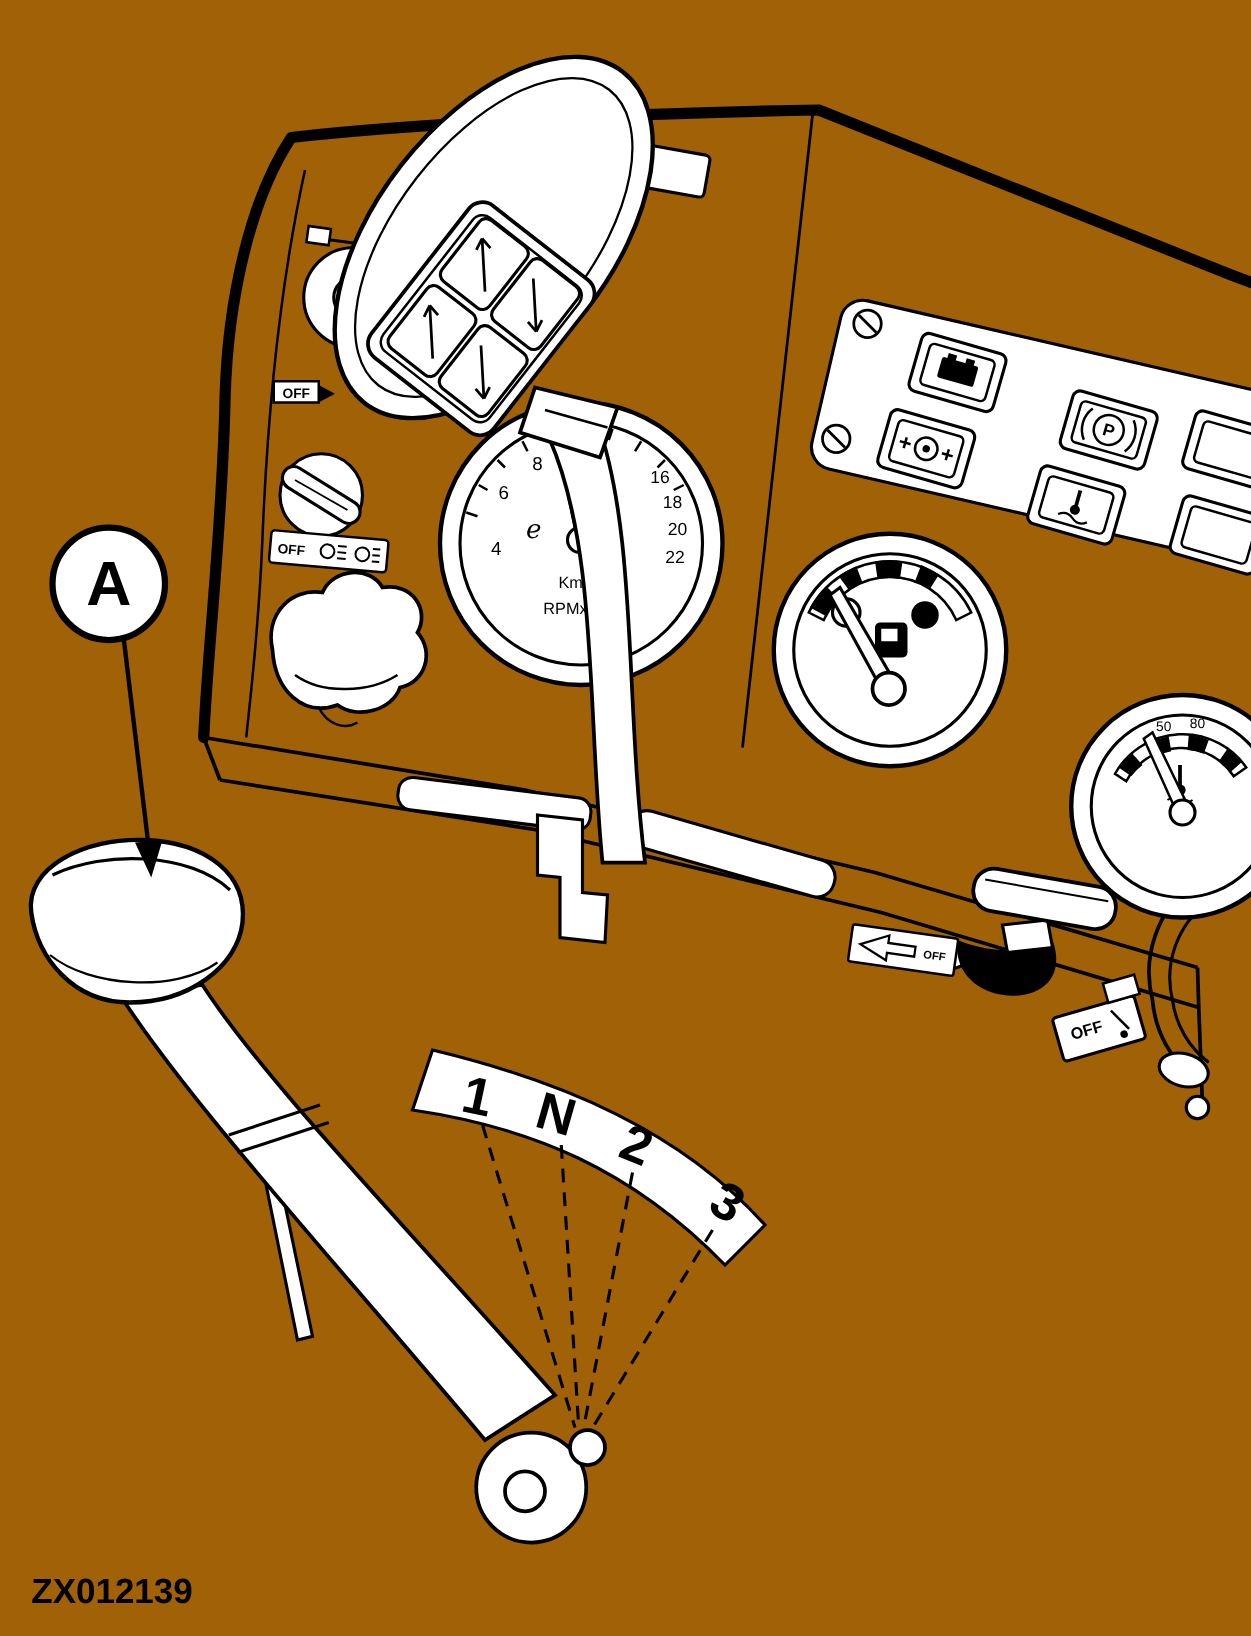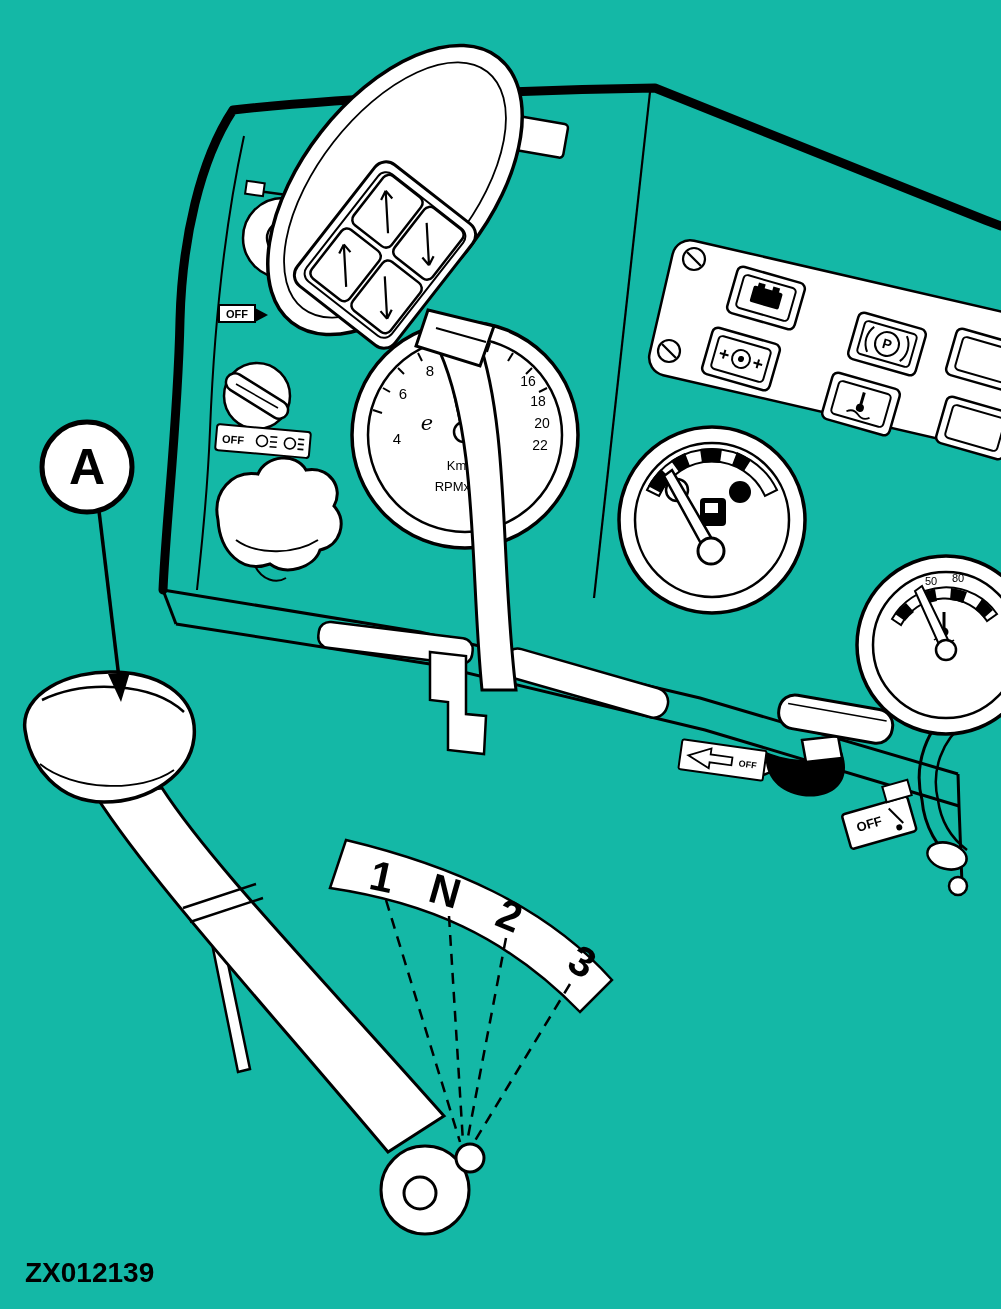--- a/index.html
+++ b/index.html
@@ -1,16 +1,16 @@
 <!DOCTYPE html>
 <html><head>
 <meta charset="utf-8">
 <style>
   html,body{margin:0;padding:0;background:#fff;}
-  .page{position:relative;width:1001px;height:1309px;background:#14b8a6;overflow:hidden;
+  .page{position:relative;width:1001px;height:1309px;background:#a16207;overflow:hidden;
         font-family:"Liberation Sans", sans-serif;}
   svg{display:block;}
   text{fill:#000;}
   .lbl{font-family:"Liberation Sans", sans-serif;}
 </style>
 </head>
 <body>
 
 <div class="page">
 <svg width="1001" height="1309" viewBox="0 0 1001 1309" xmlns="http://www.w3.org/2000/svg">

